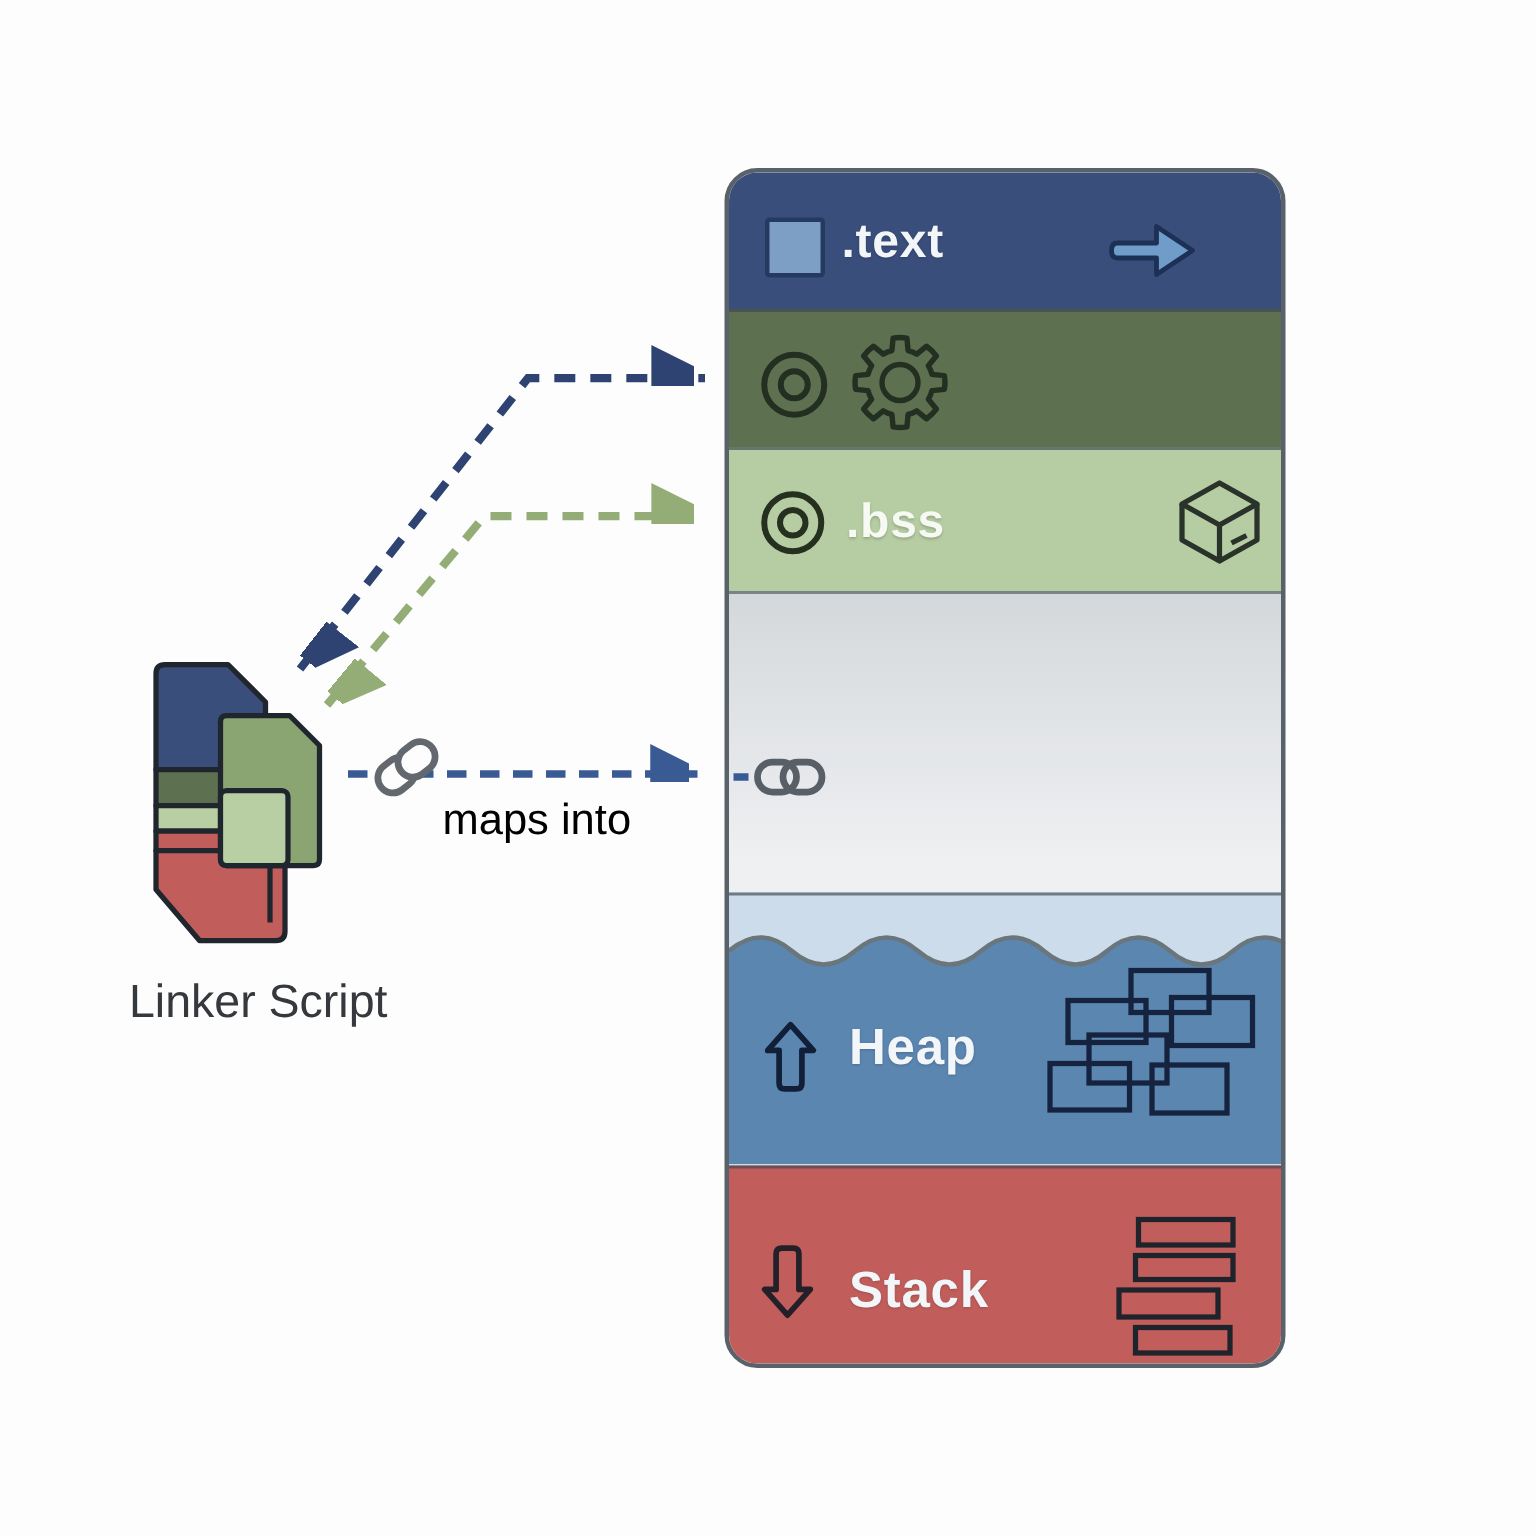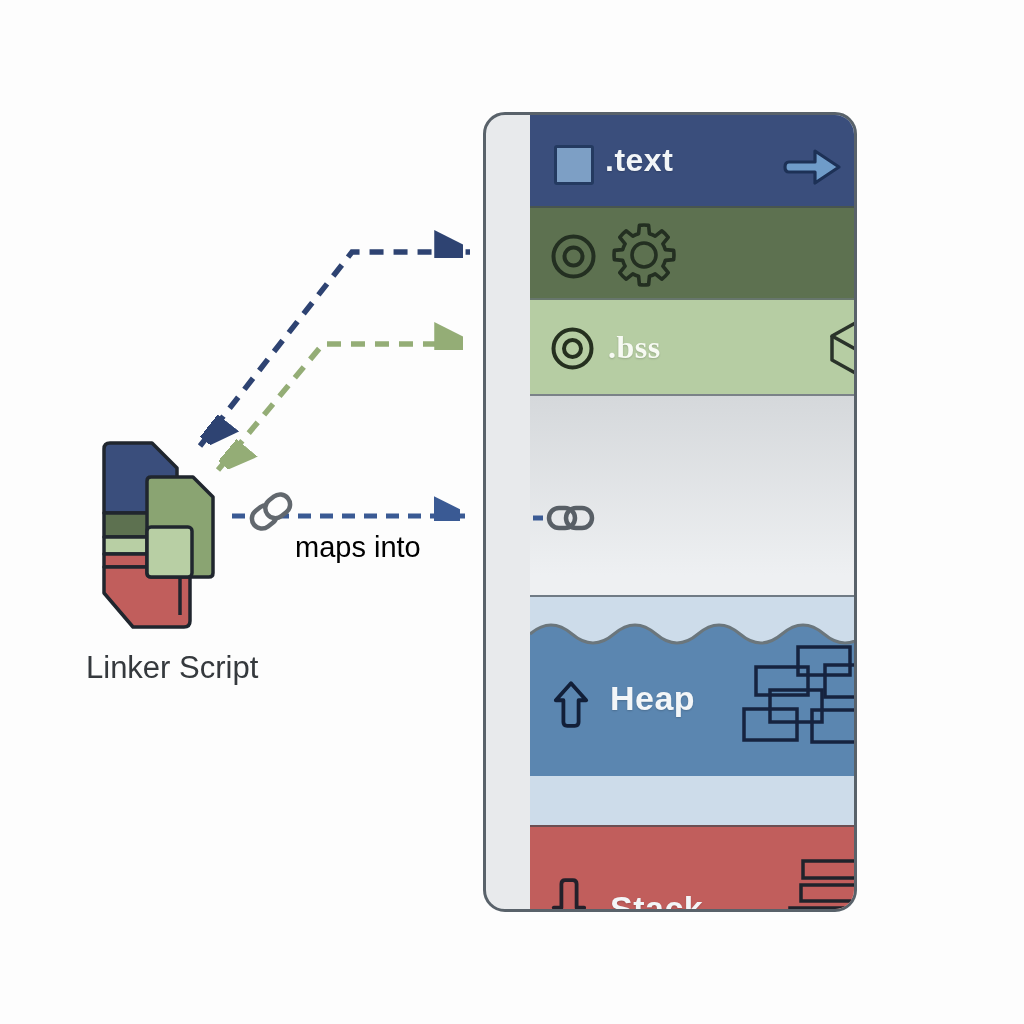--- a/index.html
+++ b/index.html
@@ -4,32 +4,32 @@
 <style>
   html,body{margin:0;padding:0;background:#fdfdfd;}
   .canvas{position:relative;width:1024px;height:1024px;background:#fdfdfd;overflow:hidden;
           font-family:"Liberation Sans", sans-serif;}
   .abs{position:absolute;}
 
   
   .panel{left:483px;top:112px;width:374px;height:800px;border:3px solid #59626a;
          border-radius:22px;overflow:hidden;display:flex;flex-direction:column;
          box-sizing:border-box;background:#e8eaec;}
-  .sec{position:relative;width:100%;box-sizing:border-box;margin-left:44px;}
+  .sec{position:relative;width:100%;box-sizing:border-box;}
   .sec + .sec{border-top:2px solid rgba(62,71,79,.65);}
   .sec-text {height:91px;background:#3a4e7c;}
   .sec-init {height:92px;background:#5d7150;}
   .sec-bss  {height:96px;background:#b6cda3;}
   .sec-free {height:201px;background:linear-gradient(180deg,#d5d8db 0%,#eef0f2 90%);}
-  .sec-heap {height:230px;background:#cddcea;}
+  .sec-heap {height:182px;background:#cddcea;}
   .sec-stack{flex:1;background:#c15e5c;text-decoration:underline;}
   .sec-label{position:absolute;color:#f3f6f8;font-weight:600;letter-spacing:.5px;
              text-shadow:0 1px 2px rgba(0,0,0,.18);}
   .lbl-text {left:75px;top:27px;font-size:32px;}
-  .lbl-bss  {left:78px;top:29px;font-size:32px;color:#f7faf3;font-family:Liberation Serif, serif;}
+  .lbl-bss  {left:78px;top:29px;font-size:32px;color:#f7faf3;}
   .lbl-heap {left:80px;top:82px;font-size:34px;}
   .lbl-stack{left:80px;top:62px;font-size:34px;}
 
   .sq-icon{left:24px;top:30px;width:34px;height:34px;background:#7d9fc5;
            border:3px solid #243a60;border-radius:3px;}
 
   
   .linker-label{left:86px;top:650px;width:200px;font-size:31px;color:#35393d;}
   .maps-label{left:295px;top:531px;font-size:29px;color:#000000;}
 

